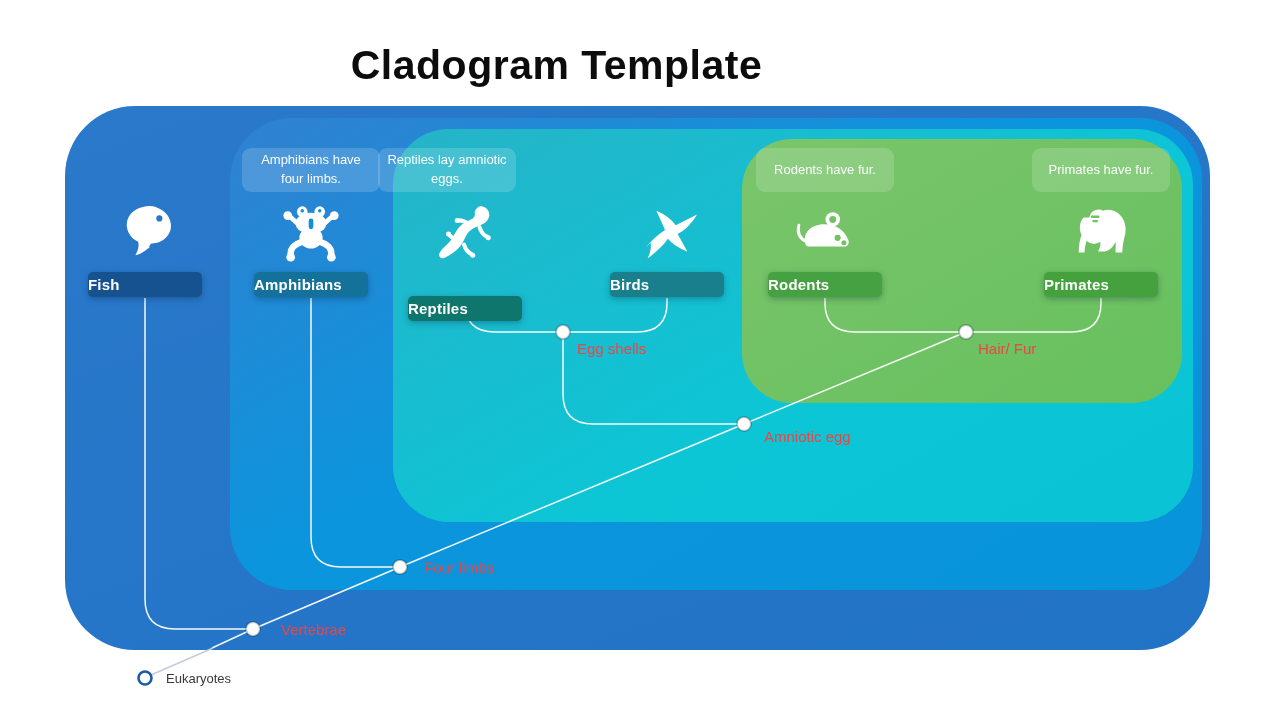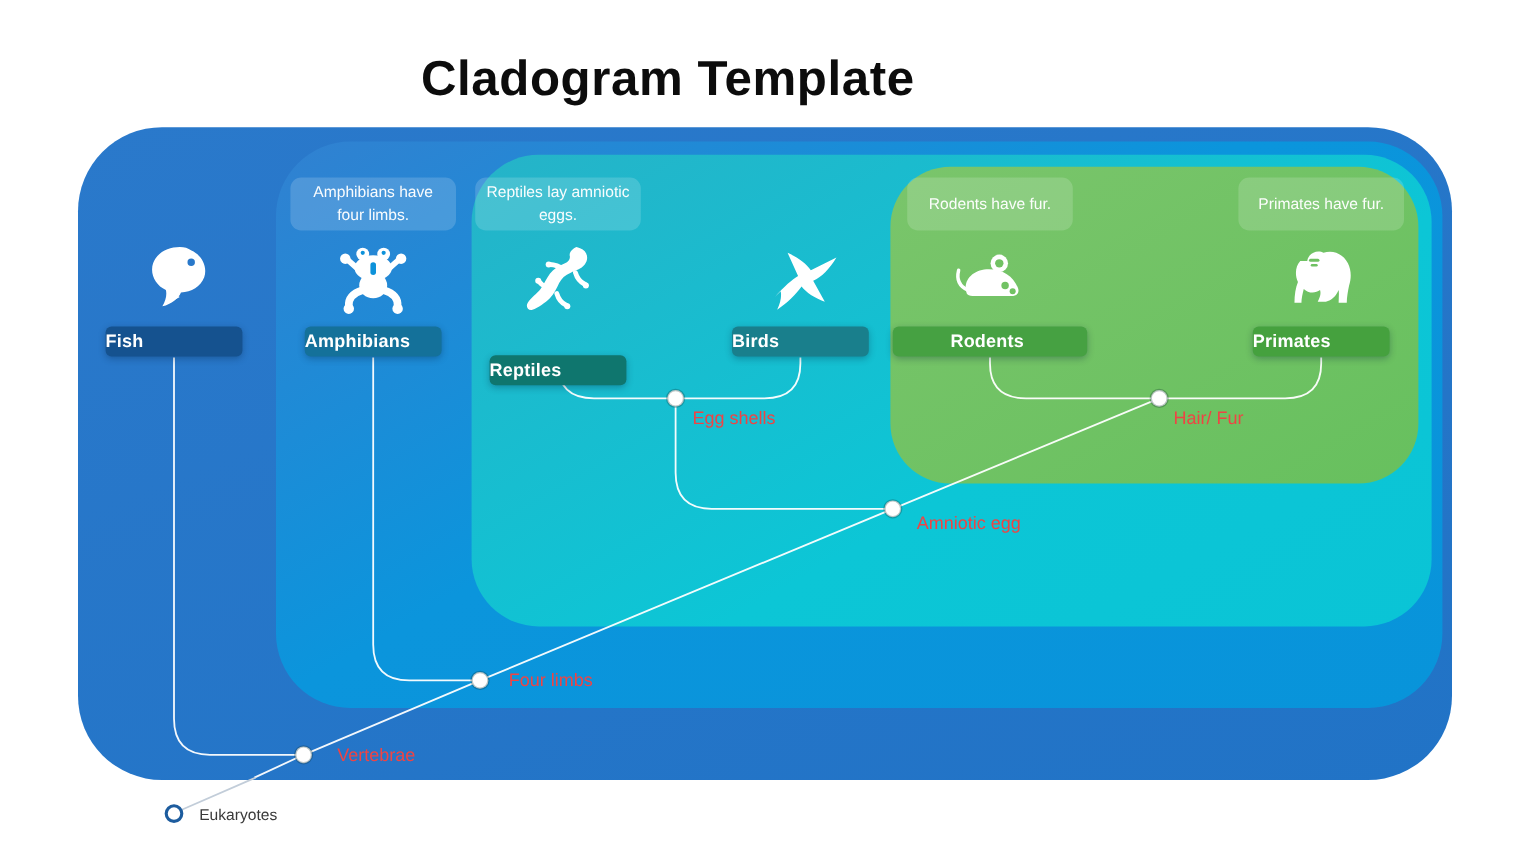--- a/index.html
+++ b/index.html
@@ -93,21 +93,21 @@
         <path d="M23 41 Q10 45 11 55" stroke-width="6.5"></path>
         <path d="M41 41 Q54 45 53 55" stroke-width="6.5"></path>
       </g>
       <rect x="29.6" y="17" width="4.8" height="11" rx="2.4" fill="#0d92da"></rect>
       <circle cx="23" cy="9" r="1.8" fill="#0d92da"></circle>
         <circle cx="41" cy="9" r="1.8" fill="#0d92da"></circle>
     </svg>
   </div>
   <div class="badge" style="left: 311px; background: rgb(20, 113, 154);">Amphibians</div>
 
-  <div class="caption" style="left:465px">Reptiles lay amniotic eggs.</div>
+  <div class="caption" style="left:447px">Reptiles lay amniotic eggs.</div>
   <div class="iconbox" style="left:465px">
     <svg viewBox="0 0 64 64" width="62" height="62">
       <path fill="#fff" d="M51 5 C57 7 59 14 55 19 C52 23 47 24 43 26 C38 28 35 31 33 35 C31 39 29 44 25 48 C21 52 15 56 10 58 C6 59 4 55 6 52 C9 47 14 44 17 40 C20 36 22 31 25 27 C28 23 33 20 38 18 C41 17 43 14 42 11 C42 8 45 5 48 4 Z"></path>
       <g fill="none" stroke="#fff" stroke-width="4.2" stroke-linecap="round">
         <path d="M38 24 Q31 19 25 19"></path>
         <path d="M47 26 Q49 33 55 36"></path>
         <path d="M27 39 Q20 39 16 34"></path>
         <path d="M31 44 Q33 51 39 54"></path>
       </g>
       <g fill="#fff">
@@ -131,21 +131,21 @@
   <div class="iconbox" style="left:825px">
     <svg viewBox="0 0 64 64" width="62" height="62">
       <path fill="#fff" d="M12 44 C8 32 18 23 31 23 C43 23 52 29 56 39 C57.5 42.5 55.5 46 52 46 L17 46 C14.5 46 12.7 45.2 12 44 Z"></path>
       <circle cx="40" cy="18" r="7.5" fill="#fff"></circle>
       <circle cx="40" cy="18" r="3.6" fill="#72c264"></circle>
       <circle cx="45" cy="37" r="3.2" fill="#72c264"></circle>
       <circle cx="51.5" cy="42" r="2.6" fill="#72c264"></circle>
       <path d="M13 41 Q2 36 5 24" fill="none" stroke="#fff" stroke-width="3" stroke-linecap="round"></path>
     </svg>
   </div>
-  <div class="badge" style="left: 825px; background: rgb(70, 161, 66); padding-left: 48px;">Rodents</div>
+  <div class="badge" style="left: 825px; background: rgb(70, 161, 66);">Rodents</div>
 
   <div class="caption" style="left:1101px">Primates have fur.</div>
   <div class="iconbox" style="left:1101px">
     <svg viewBox="0 0 64 64" width="62" height="62">
       <path fill="#fff" d="M20 16 C21 9 29 6 34 9 C42 6 51 10 55 18 C58 24 58 31 56 37 C55 42 54 47 54 52 L47 52 C47 48 47.5 44 47 41 C45 46 41 50 36 51 L29 51 C31 47 32 44 31 41 C27 44 21 44 17 40 C16 44 15 48 15 52 L9 52 C9 45 10 39 12 34 C9 28 10 20 14 16 Z"></path>
       <rect x="21.5" y="14" width="9" height="2.6" rx="1.3" fill="#70c163"></rect>
       <rect x="23" y="18.6" width="6" height="2.2" rx="1.1" fill="#70c163"></rect>
     </svg>
   </div>
   <div class="badge" style="left: 1101px; background: rgb(69, 161, 62);">Primates</div>

